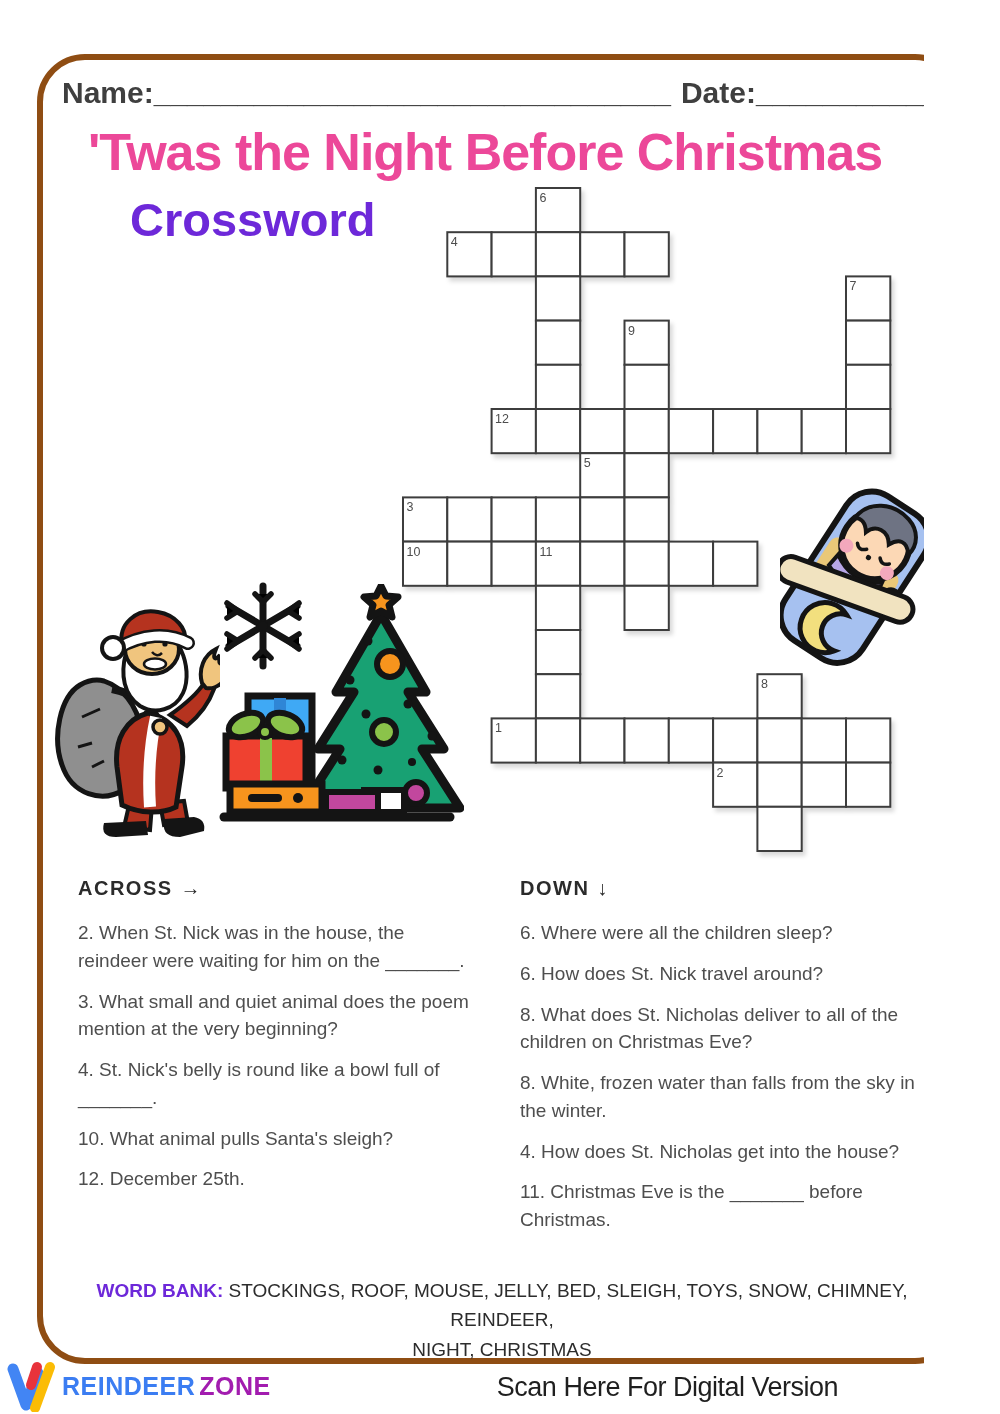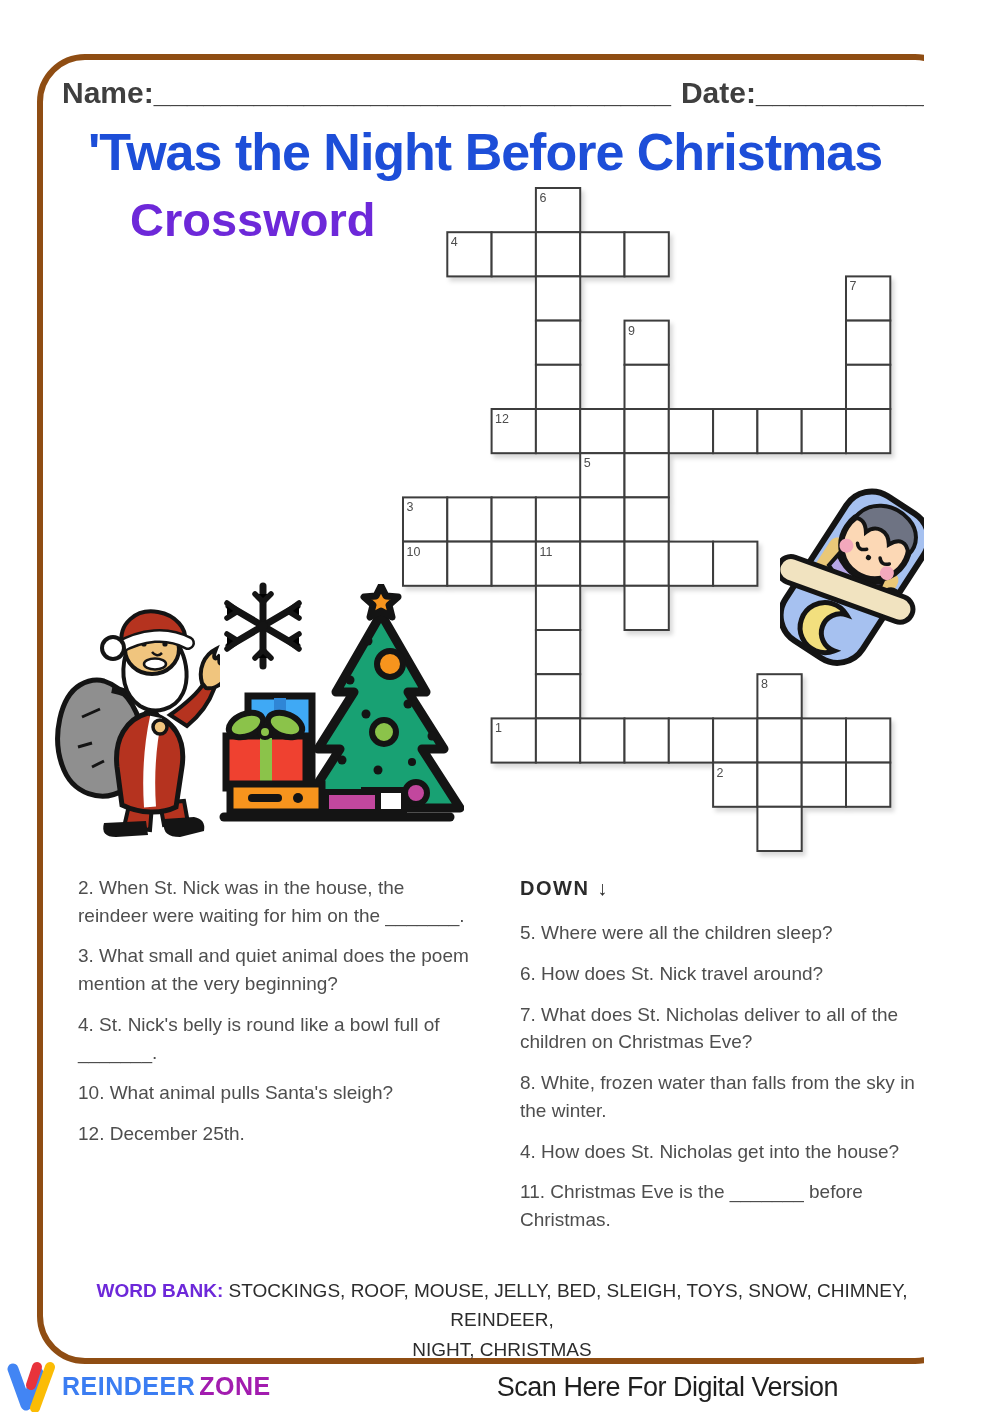--- a/index.html
+++ b/index.html
@@ -5,21 +5,21 @@
   html,body{margin:0;padding:0;background:#fff;}
   .page{position:relative;width:924px;height:1414px;background:#ffffff;overflow:hidden;
         font-family:"Liberation Sans",sans-serif;}
   .frame{position:absolute;left:37px;top:54px;width:914px;height:1298px;
          border:6px solid #8f4d13;border-radius:48px;}
   .name-row{position:absolute;left:62px;top:76px;font-size:30px;font-weight:600;color:#3f3f3f;
             letter-spacing:0;white-space:nowrap;}
   .name-row .blank{font-weight:600;color:#3f3f3f;}
   .name-row .date-label{margin-left:10px;}
   .title{position:absolute;left:45px;top:122px;width:880px;text-align:center;
-         font-size:52px;font-weight:700;color:#1d4ed8;letter-spacing:-1px;white-space:nowrap;}
+         font-size:52px;font-weight:700;color:#ec4899;letter-spacing:-1px;white-space:nowrap;}
   .subtitle{position:absolute;left:130px;top:192px;font-size:47px;font-weight:700;color:#6d28d9;}
   .grid-svg{position:absolute;left:401px;top:186px;filter:drop-shadow(3px 4px 2px rgba(0,0,0,0.15));}
   .illus{position:absolute;}
   .clues{position:absolute;color:#4e4e4e;font-size:19px;line-height:1.46;}
   .clues .hdr{font-size:20px;font-weight:700;color:#2b2b2b;letter-spacing:1.5px;margin-bottom:16px;}
   .clues .hdr .arrow{font-weight:400;letter-spacing:0;margin-left:8px;}
   .clues .clue{margin-bottom:13px;}
   #across-col{left:78px;top:874px;width:398px;}
   #down-col{left:520px;top:874px;width:424px;}
   .word-bank{position:absolute;left:78px;top:1276px;width:848px;text-align:center;
@@ -214,34 +214,37 @@
       <circle cx="75" cy="66" r="2.6" fill="#141414"></circle>
       <circle cx="50" cy="68" r="7" fill="#f3a8bc"></circle>
         <circle cx="99" cy="69" r="7" fill="#f3a8bc"></circle>
       <circle cx="116" cy="88" r="9" fill="#fcd8b5" stroke="#141414" stroke-width="4"></circle>
       <rect x="2" y="92" width="142" height="26" rx="13" fill="#f1e3c0" stroke="#141414" stroke-width="5" transform="rotate(-13 74 105)"></rect>
       <path d="M88,126 A25,25 0 1 0 97,163 A19,19 0 1 1 88,126 Z" fill="#f2df7e" stroke="#141414" stroke-width="5"></path>
     </g>
   </svg>
 
   <div class="clues" id="across-col">
+    <div class="hdr">
+      <span>ACROSS</span><span class="arrow">→</span>
+    </div>
     <div class="clue">2. When St. Nick was in the house, the reindeer were waiting for him on the _______.</div>
     <div class="clue">3. What small and quiet animal does the poem mention at the very beginning?</div>
     <div class="clue">4. St. Nick's belly is round like a bowl full of _______.</div>
     <div class="clue">10. What animal pulls Santa's sleigh?</div>
     <div class="clue">12. December 25th.</div>
   </div>
 
   <div class="clues" id="down-col">
     <div class="hdr">
       <span>DOWN</span><span class="arrow">↓</span>
     </div>
-    <div class="clue">5. Where were all the children sleep?</div>
+    <div class="clue">6. Where were all the children sleep?</div>
     <div class="clue">6. How does St. Nick travel around?</div>
-    <div class="clue">7. What does St. Nicholas deliver to all of the children on Christmas Eve?</div>
+    <div class="clue">8. What does St. Nicholas deliver to all of the children on Christmas Eve?</div>
     <div class="clue">8. White, frozen water than falls from the sky in the winter.</div>
     <div class="clue">4. How does St. Nicholas get into the house?</div>
     <div class="clue">11. Christmas Eve is the _______ before Christmas.</div>
   </div>
 
   <div class="word-bank">
     <b>WORD BANK:</b>
     <span>STOCKINGS, ROOF, MOUSE, JELLY, BED, SLEIGH, TOYS, SNOW, CHIMNEY, REINDEER,</span><br>
     <span>NIGHT, CHRISTMAS</span>
   </div>

